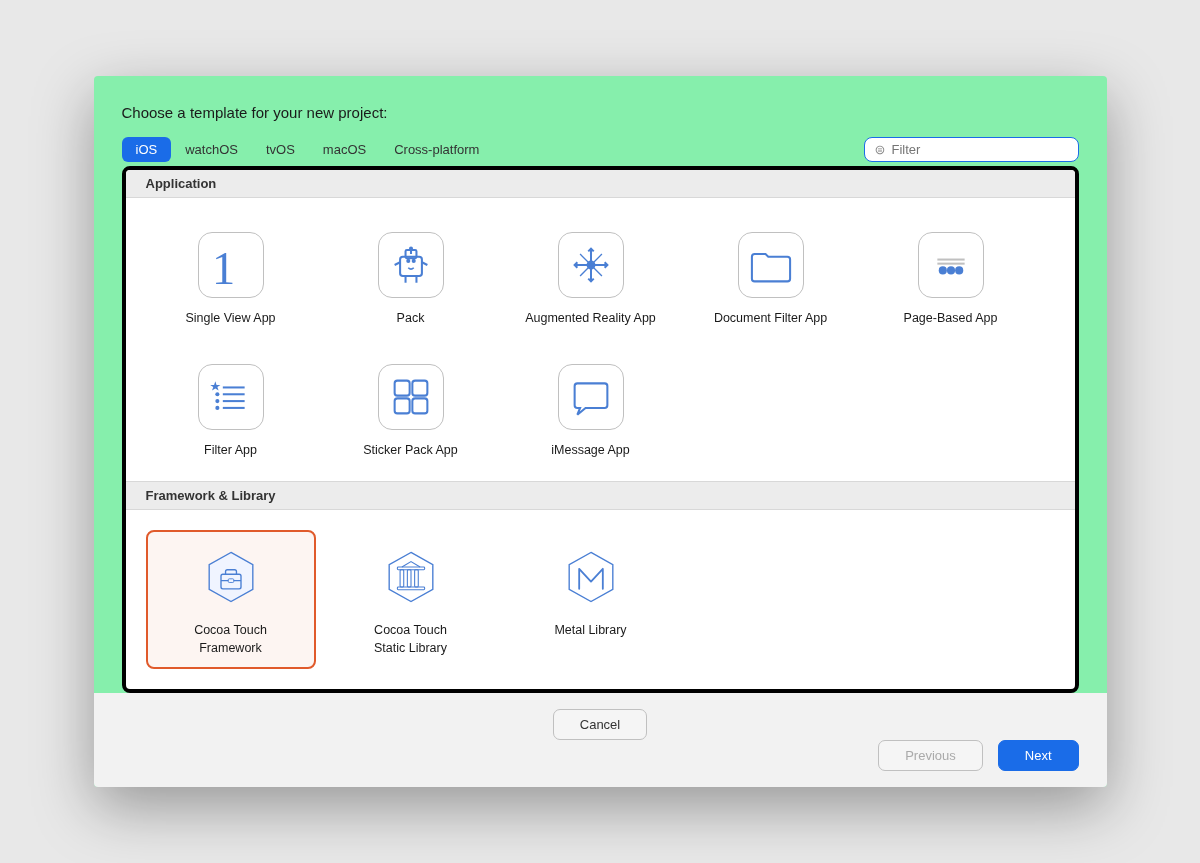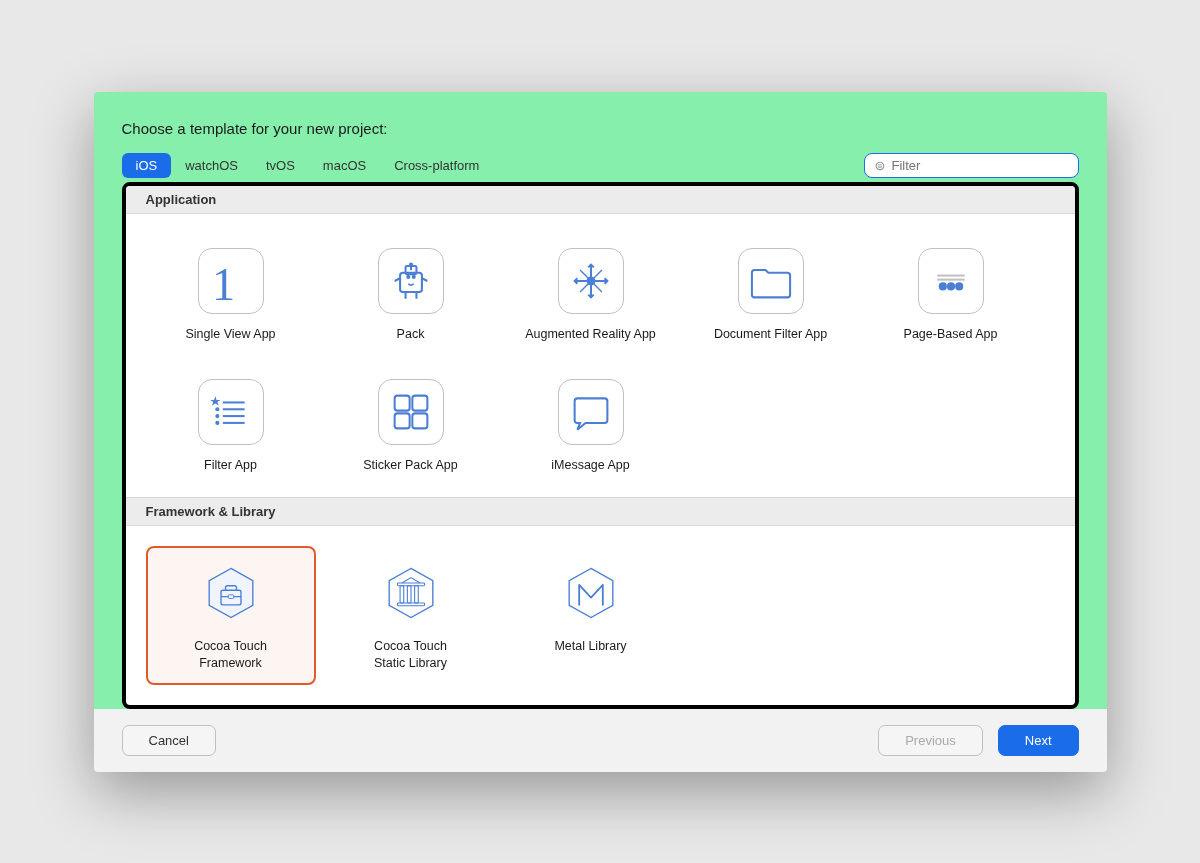--- a/index.html
+++ b/index.html
@@ -159,20 +159,21 @@
       padding: 20px 20px 20px 20px;
       gap: 10px;
     }
 
     
     .dialog-footer {
       display: flex;
       align-items: center;
       padding: 16px 28px;
       background: #f2f2f2;
+      flex-direction: column;
     }
 
     .btn {
       padding: 7px 26px;
       font-size: 13px;
       border-radius: 7px;
       cursor: pointer;
       border: 1px solid #c0c0c0;
       background: #f5f5f5;
       color: #333;

